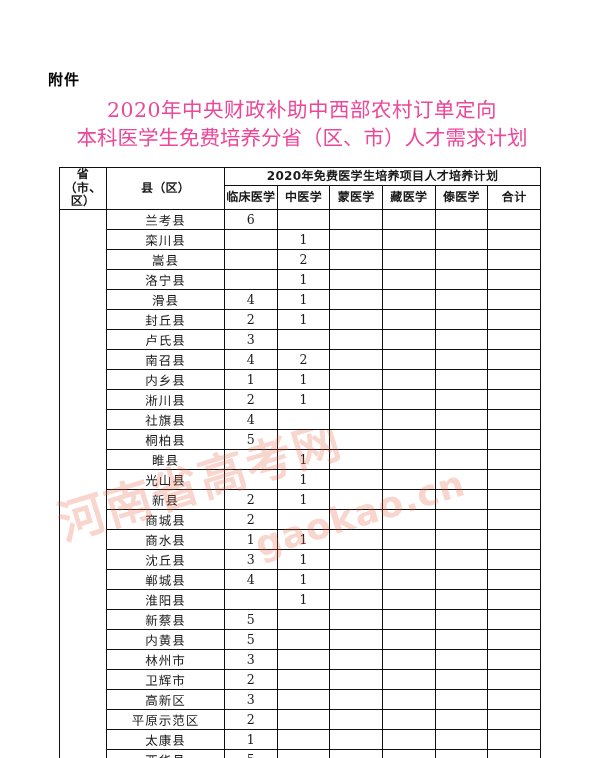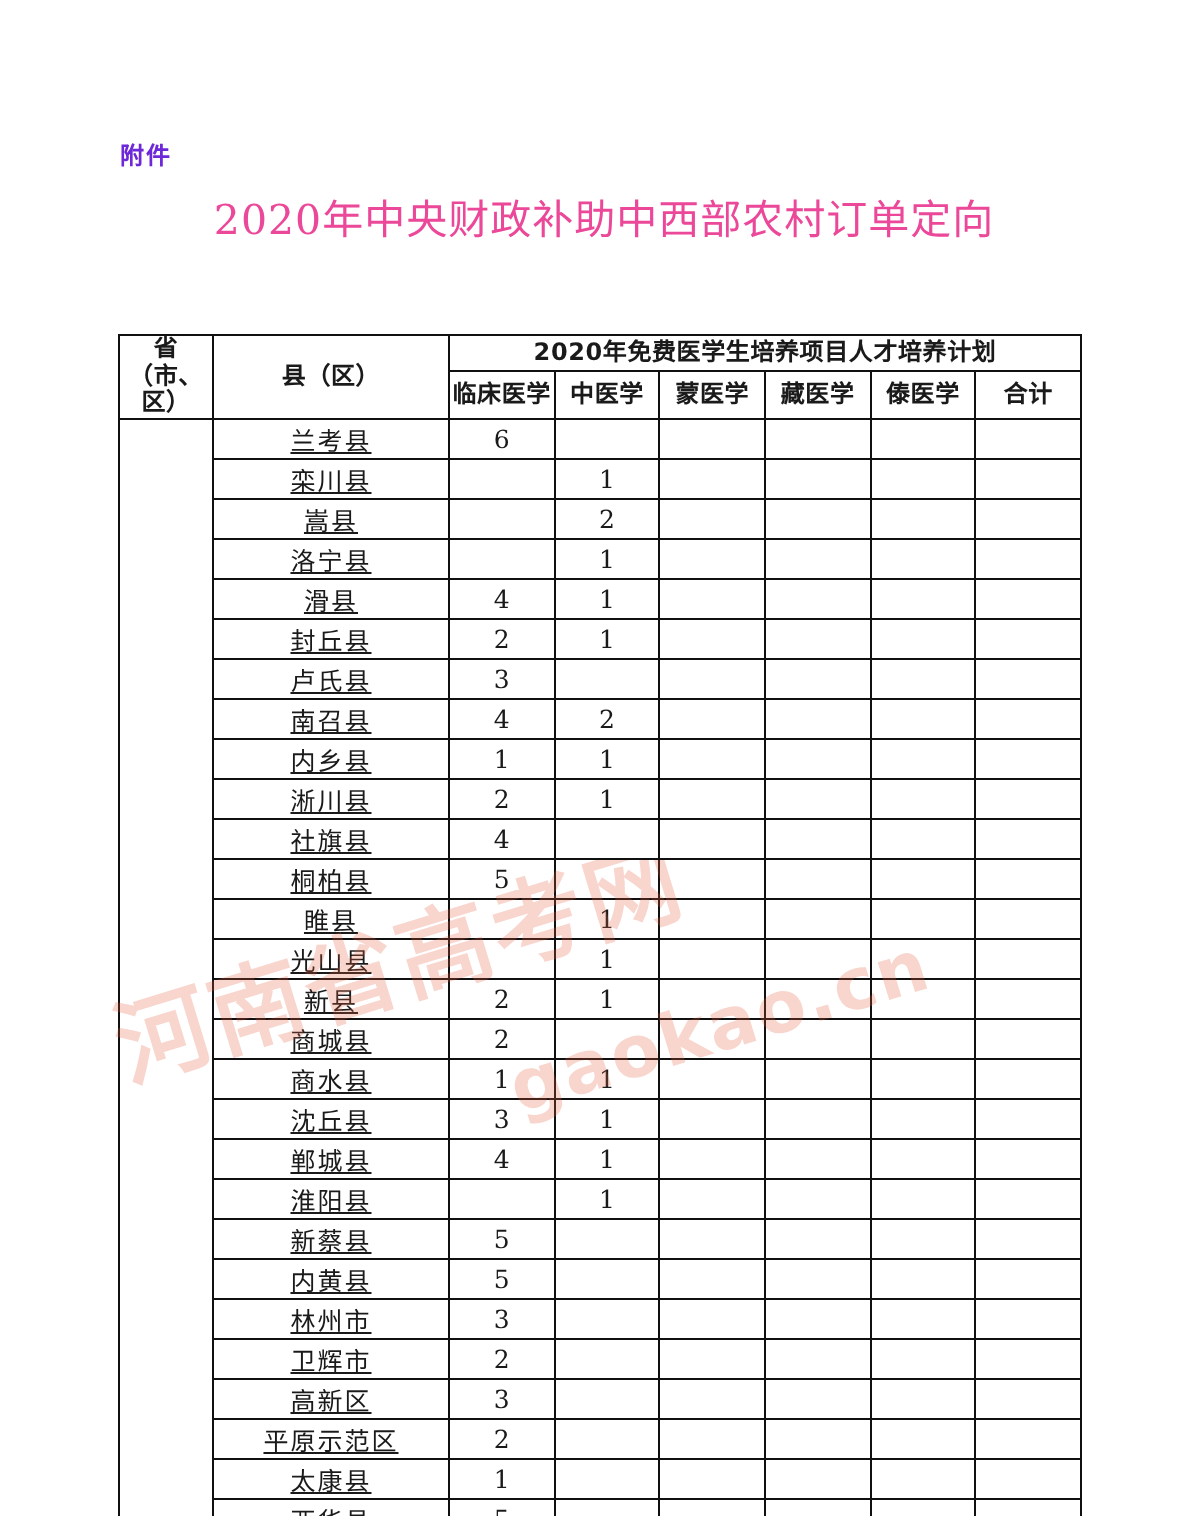--- a/index.html
+++ b/index.html
@@ -48,27 +48,27 @@
     color: rgba(228, 94, 60, 0.26);
   }
   .watermark-text.small {
     font-size: 36px;
     letter-spacing: 1px;
   }
 
   
   .attach-label {
     position: absolute;
-    left: 60px;
+    left: 48px;
     top: 68px;
     font-family: "DejaVu Sans", "Liberation Sans", sans-serif;
     font-weight: bold;
-    font-size: 12px;
+    font-size: 15px;
     letter-spacing: 1px;
-    color: #6d28d9;
+    color: #000000;
   }
 
   .doc-title {
     position: absolute;
     left: 60px;
     top: 96px;
     width: 484px;
     text-align: center;
     font-family: "DejaVu Serif", "Liberation Serif", serif;
     font-size: 20.5px;
@@ -132,40 +132,40 @@
     font-size: 12.5px;
     height: 17px;
     letter-spacing: 0.2px;
     margin-left: 38px;
   }
 
   tbody tr { height: 19.4px; }
   td.county {
     font-size: 13px;
     letter-spacing: 1px;
-    text-decoration: underline;
   }
   td.num {
     font-size: 13px;
   }
   td.prov-cell {
     border-bottom: none;
     border-top: none;
   }
   tbody tr:first-child td.prov-cell { border-top: 1.4px solid #101010; }
 </style>
 </head>
 <body>
 
 <div class="page">
 
   <div class="attach-label">附件</div>
 
   <div class="doc-title">
     <div class="line1">2020年中央财政补助中西部农村订单定向</div>
+    <div class="line2">本科医学生免费培养分省（区、市）人才需求计划</div>
   </div>
 
   <div class="watermark">
     <div class="watermark-text">河南省高考网</div>
     <div class="watermark-text small" style="left:230px; top:96px;">gaokao.cn</div>
   </div>
 
   <div class="table-wrap">
     <table class="plan">
       <thead>

